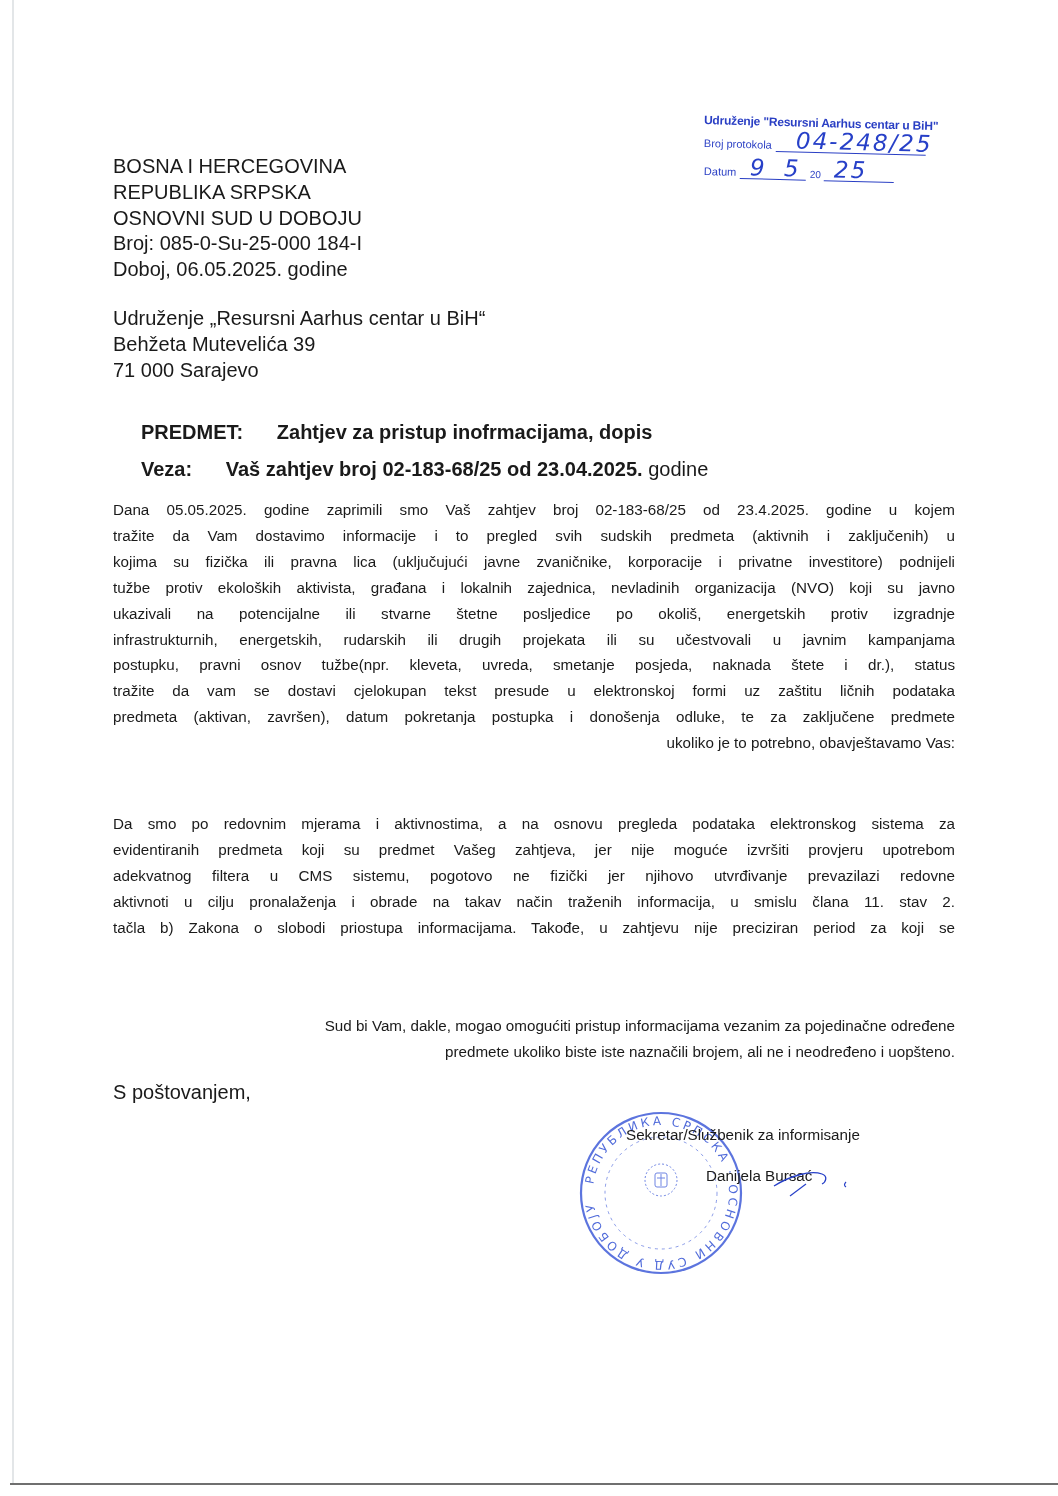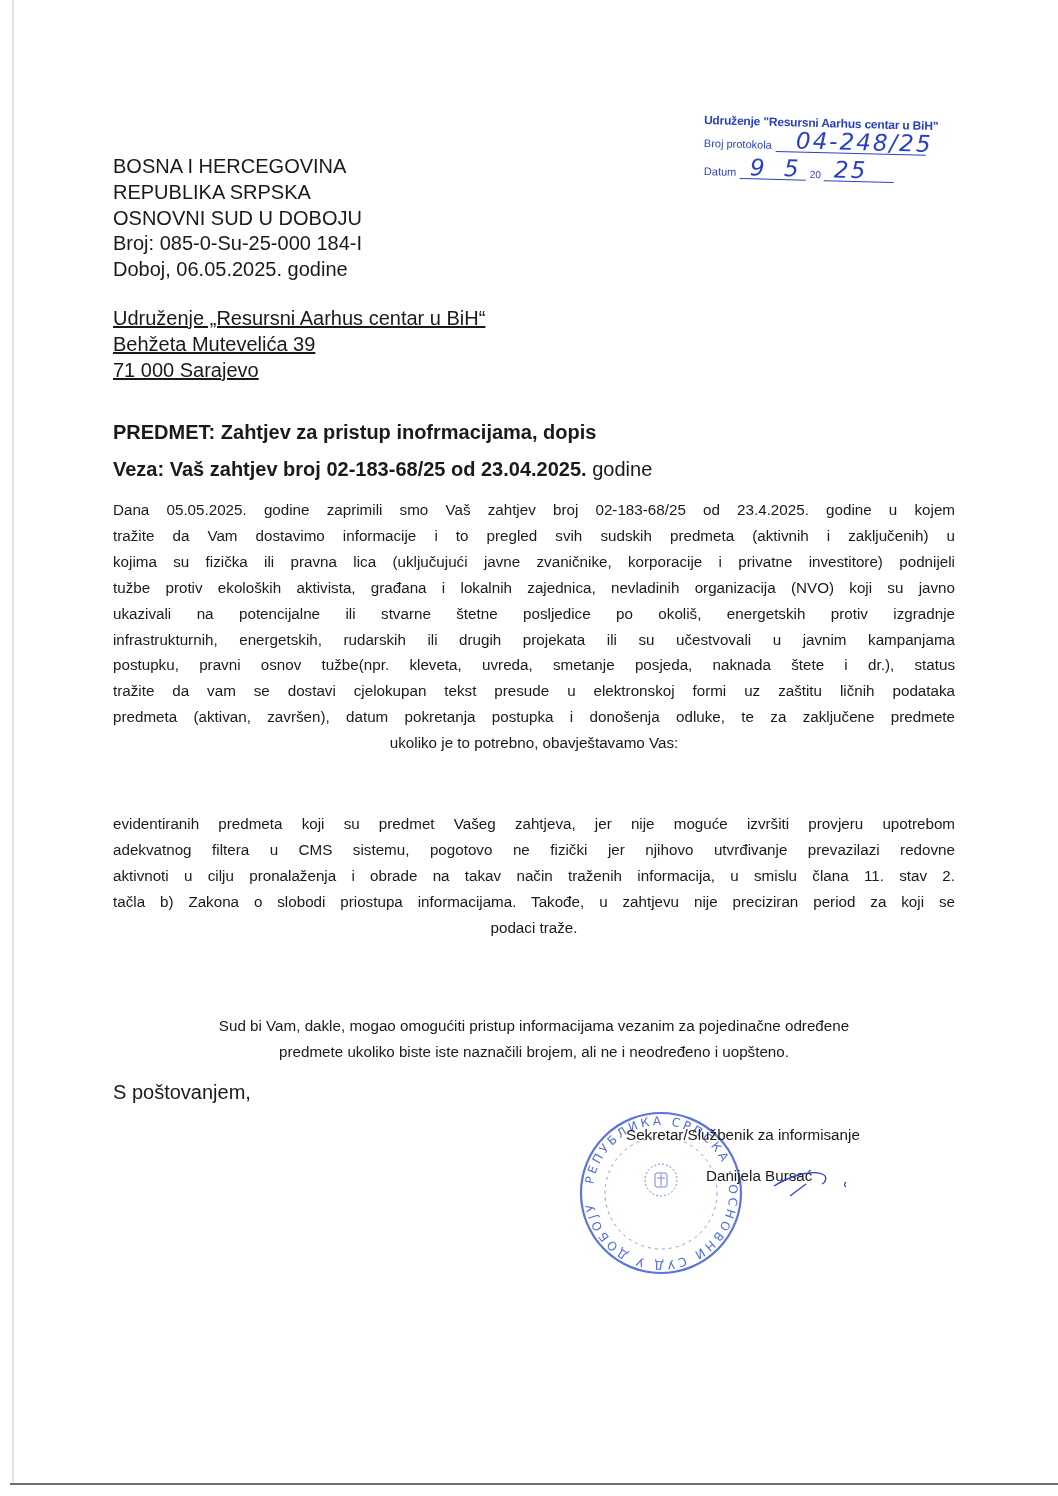--- a/index.html
+++ b/index.html
@@ -13,24 +13,24 @@
   .stamp-reg .org { font-size: 12px; font-weight: bold; transform: rotate(1.5deg); transform-origin: left; letter-spacing: -0.2px; }
   .stamp-reg .row { position: relative; height: 28px; font-size: 11px; transform: rotate(1.5deg); transform-origin: left; }
   .stamp-reg .row .lbl { position: absolute; left: 0; bottom: 6px; }
   .stamp-reg .row .line { position: absolute; bottom: 5px; height: 1px; background: #2a3fc4; }
   .stamp-reg .hand { position: absolute; bottom: 4px; font-family: "DejaVu Sans", sans-serif; font-size: 23px;
                      color: #2740c8; font-style: italic; letter-spacing: 2px; }
 
   .block { position: absolute; left: 113px; font-size: 20px; line-height: 25.8px; }
   .line-text { display: block; white-space: nowrap; }
 
-  .bold { font-weight: bold; }
+  .bold { font-weight: bold; margin-left: 28px; }
   .para { position: absolute; left: 113px; width: 842px; font-size: 15.2px; line-height: 25.9px; }
   .para .j { display: block; text-align: justify; text-align-last: justify; white-space: nowrap; }
-  .para .l { display: block; text-align: center; white-space: nowrap; }
+  .para .l { display: block; text-align: right; white-space: nowrap; }
 
   .sig { position: absolute; left: 626px; font-size: 15.2px; }
   .round-stamp { position: absolute; left: 576px; top: 1108px; width: 170px; height: 170px; }
   .signature { position: absolute; left: 770px; top: 1162px; width: 90px; height: 40px; }
 </style>
 </head>
 <body>
 
 <div class="page-edge-left"></div>
 <div class="page-edge-bottom"></div>
@@ -54,21 +54,21 @@
 </div>
 
 <div class="block" style="top:154px;">
   <span class="line-text">BOSNA I HERCEGOVINA</span>
   <span class="line-text">REPUBLIKA SRPSKA</span>
   <span class="line-text">OSNOVNI SUD U DOBOJU</span>
   <span class="line-text">Broj: 085-0-Su-25-000 184-I</span>
   <span class="line-text">Doboj, 06.05.2025.  godine</span>
 </div>
 
-<div class="block" style="top:306px;text-decoration:underline;">
+<div class="block" style="top:306px;">
   <span class="line-text">Udruženje „Resursni Aarhus centar u BiH“</span>
   <span class="line-text">Behžeta Mutevelića 39</span>
   <span class="line-text">71 000 Sarajevo</span>
 </div>
 
 <div class="block" style="top:420px;">
   <span class="bold">PREDMET:</span>
   <span class="bold">Zahtjev za pristup inofrmacijama, dopis</span>
 </div>
 <div class="block" style="top:457px;">
@@ -84,25 +84,25 @@
   <span class="j">tužbe protiv ekoloških aktivista, građana i lokalnih zajednica, nevladinih organizacija (NVO) koji su javno</span>
   <span class="j">ukazivali na potencijalne ili stvarne štetne posljedice po okoliš, energetskih protiv izgradnje</span>
   <span class="j">infrastrukturnih, energetskih, rudarskih ili drugih projekata ili su učestvovali u javnim kampanjama</span>
   <span class="j">postupku, pravni osnov tužbe(npr. kleveta, uvreda, smetanje posjeda, naknada štete i dr.), status</span>
   <span class="j">tražite da vam se dostavi cjelokupan tekst presude u elektronskoj formi uz zaštitu ličnih podataka</span>
   <span class="j">predmeta (aktivan, završen), datum pokretanja postupka i donošenja odluke, te za zaključene predmete</span>
   <span class="l">ukoliko je to potrebno, obavještavamo Vas:</span>
 </div>
 
 <div class="para" style="top:811px;">
+  <span class="j">Da smo po redovnim mjerama i aktivnostima, a na osnovu pregleda podataka elektronskog sistema za</span>
   <span class="j">evidentiranih predmeta koji su predmet Vašeg zahtjeva, jer nije moguće izvršiti provjeru upotrebom</span>
   <span class="j">adekvatnog filtera u CMS sistemu, pogotovo ne fizički jer njihovo utvrđivanje prevazilazi redovne</span>
   <span class="j">aktivnoti u cilju pronalaženja i obrade na takav način traženih informacija, u smislu člana 11. stav 2.</span>
   <span class="j">tačla b) Zakona o slobodi priostupa informacijama. Takođe, u zahtjevu nije preciziran period za koji se</span>
-  <span class="l">podaci traže.</span>
 </div>
 
 <div class="para" style="top:1013px;">
   <span class="l">Sud bi Vam, dakle, mogao omogućiti pristup informacijama vezanim za pojedinačne određene</span>
   <span class="l">predmete ukoliko biste iste naznačili brojem, ali ne i neodređeno i uopšteno.</span>
 </div>
 
 <div class="block" style="top:1080px;">
   <span class="line-text">S poštovanjem,</span>
 </div>

